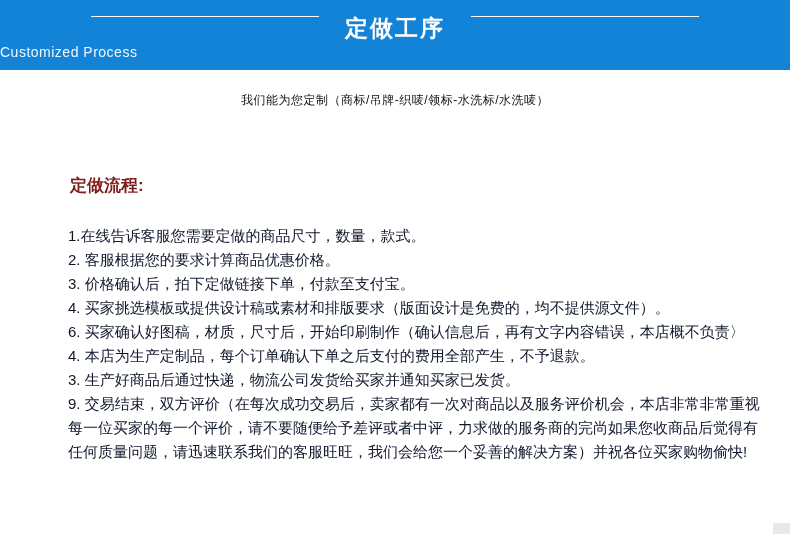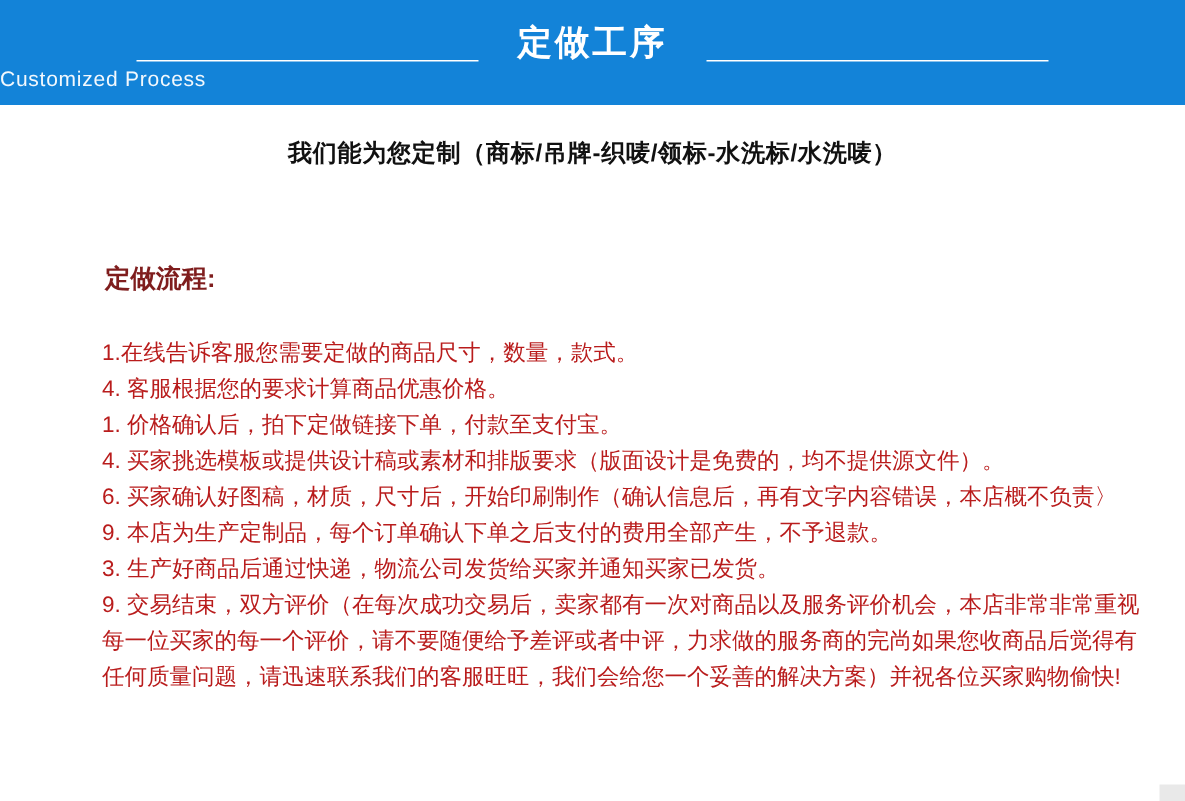--- a/index.html
+++ b/index.html
@@ -19,21 +19,21 @@
   .banner {
     position: absolute;
     top: 0; left: 0;
     width: 790px;
     height: 70px;
     background: #1383d8;
     color: #ffffff;
   }
   .banner-title-row {
     display: flex;
-    align-items: flex-end;
+    align-items: flex-start;
     justify-content: center;
     margin-top: 16px;
   }
   .banner-line {
     width: 228px;
     height: 1px;
     background: #ffffff;
     flex: none;
   }
   .banner-title {
@@ -51,42 +51,42 @@
     letter-spacing: 0.5px;
     color: #f2f8fd;
   }
   
   .heading {
     position: absolute;
     top: 92px;
     left: 0;
     width: 790px;
     text-align: center;
-    font-size: 16px;
-    font-weight: bold;
+    font-size: 12px;
+    font-weight: normal;
     color: #111111;
     letter-spacing: 0.5px;
   }
   
   .section-label {
     position: absolute;
     top: 174px;
     left: 70px;
     font-size: 17px;
     font-weight: bold;
     color: #7f1d1d;
   }
   .steps {
     position: absolute;
     top: 224px;
     left: 68px;
     width: 692px;
     font-size: 15px;
     line-height: 24px;
-    color: #b91c1c;
+    color: #0f172a;
   }
   .step {  }
   
   .corner-notch {
     position: absolute;
     right: 0;
     bottom: 0;
     width: 17px;
     height: 11px;
     background: #e9e9e9;
@@ -105,24 +105,24 @@
     </div>
     <div class="banner-subtitle">Customized Process</div>
   </div>
 
   <div class="heading">我们能为您定制（商标/吊牌-织唛/领标-水洗标/水洗唛）</div>
 
   <div class="section-label">定做流程:</div>
 
   <div class="steps">
       <div class="step">1.在线告诉客服您需要定做的商品尺寸，数量，款式。</div>
-      <div class="step">4. 客服根据您的要求计算商品优惠价格。</div>
-      <div class="step">1. 价格确认后，拍下定做链接下单，付款至支付宝。</div>
+      <div class="step">2. 客服根据您的要求计算商品优惠价格。</div>
+      <div class="step">3. 价格确认后，拍下定做链接下单，付款至支付宝。</div>
       <div class="step">4. 买家挑选模板或提供设计稿或素材和排版要求（版面设计是免费的，均不提供源文件）。</div>
       <div class="step">6. 买家确认好图稿，材质，尺寸后，开始印刷制作（确认信息后，再有文字内容错误，本店概不负责〉</div>
-      <div class="step">9. 本店为生产定制品，每个订单确认下单之后支付的费用全部产生，不予退款。</div>
+      <div class="step">4. 本店为生产定制品，每个订单确认下单之后支付的费用全部产生，不予退款。</div>
       <div class="step">3. 生产好商品后通过快递，物流公司发货给买家并通知买家已发货。</div>
       <div class="step">9. 交易结束，双方评价（在每次成功交易后，卖家都有一次对商品以及服务评价机会，本店非常非常重视每一位买家的每一个评价，请不要随便给予差评或者中评，力求做的服务商的完尚如果您收商品后觉得有任何质量问题，请迅速联系我们的客服旺旺，我们会给您一个妥善的解决方案）并祝各位买家购物偷快!</div>
     </div>
 
   <div class="corner-notch"></div>
 
 </div>
 
 </body></html>

